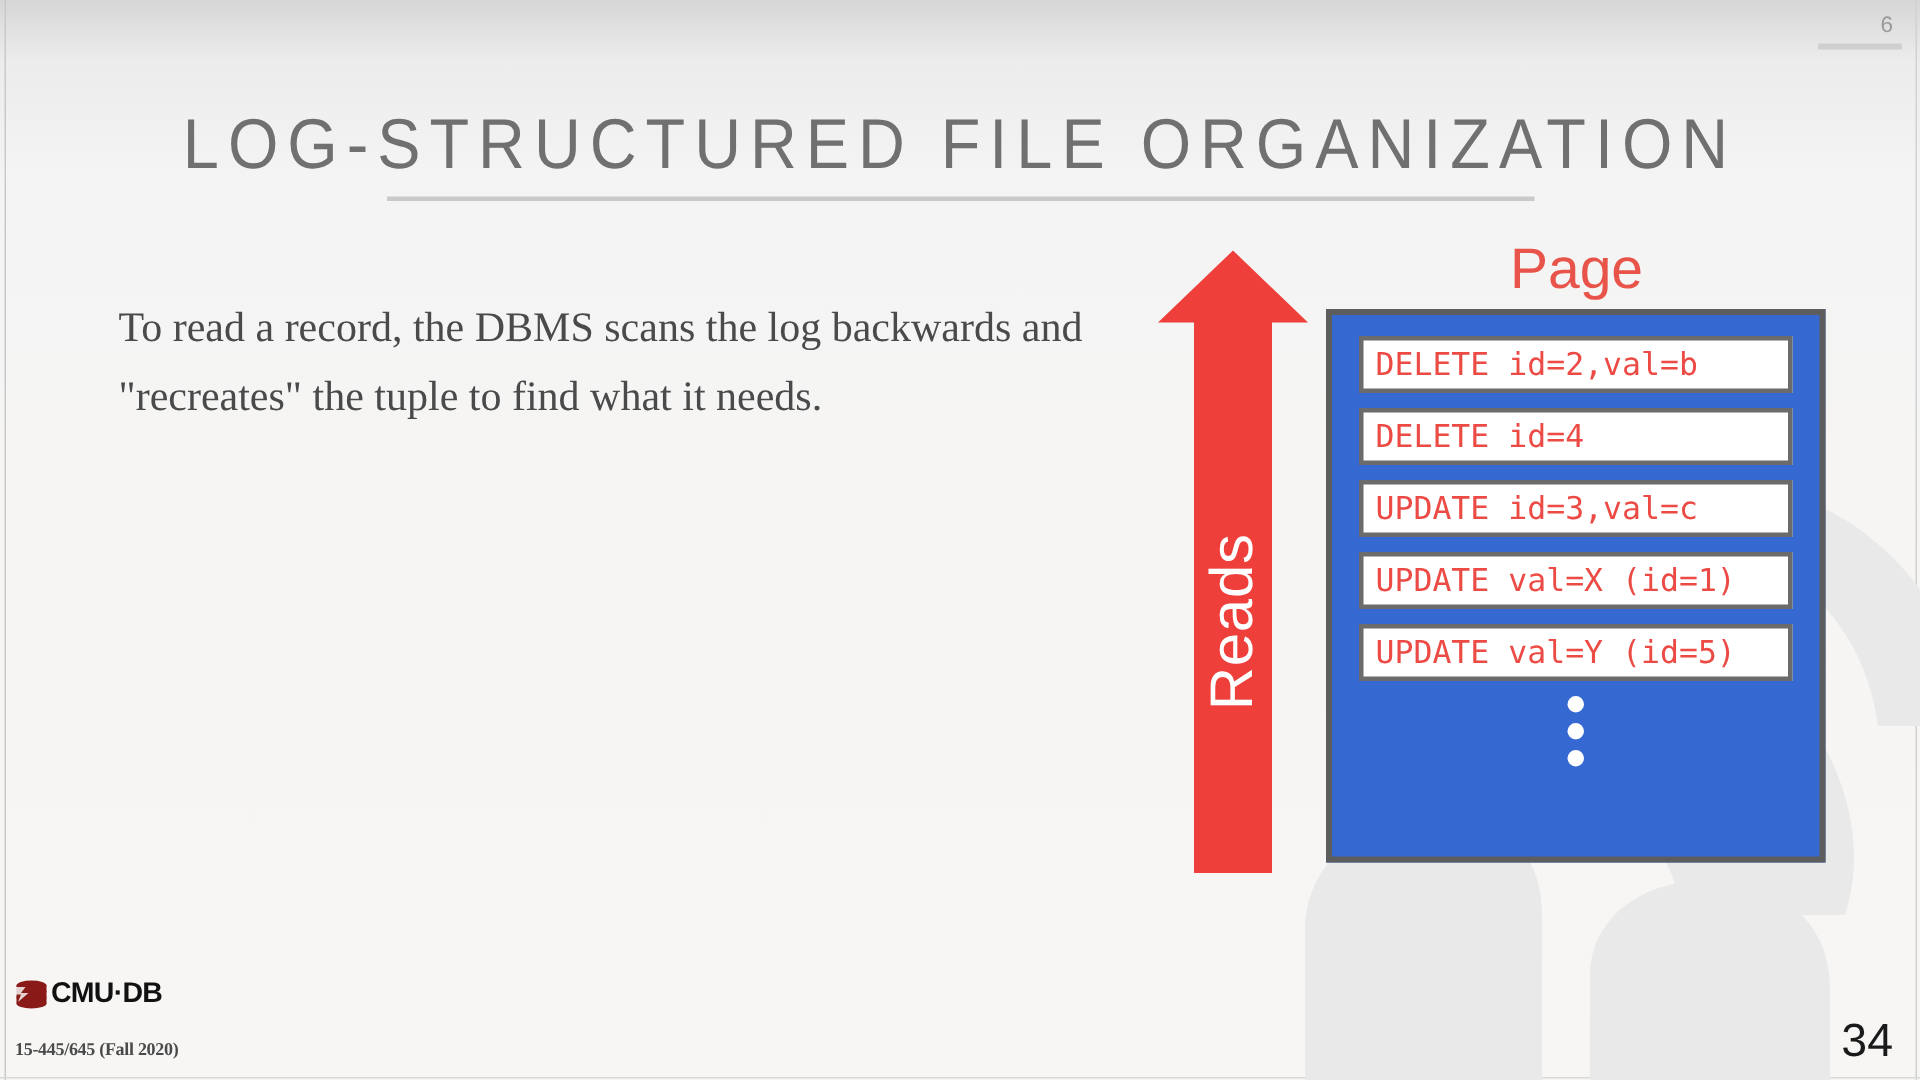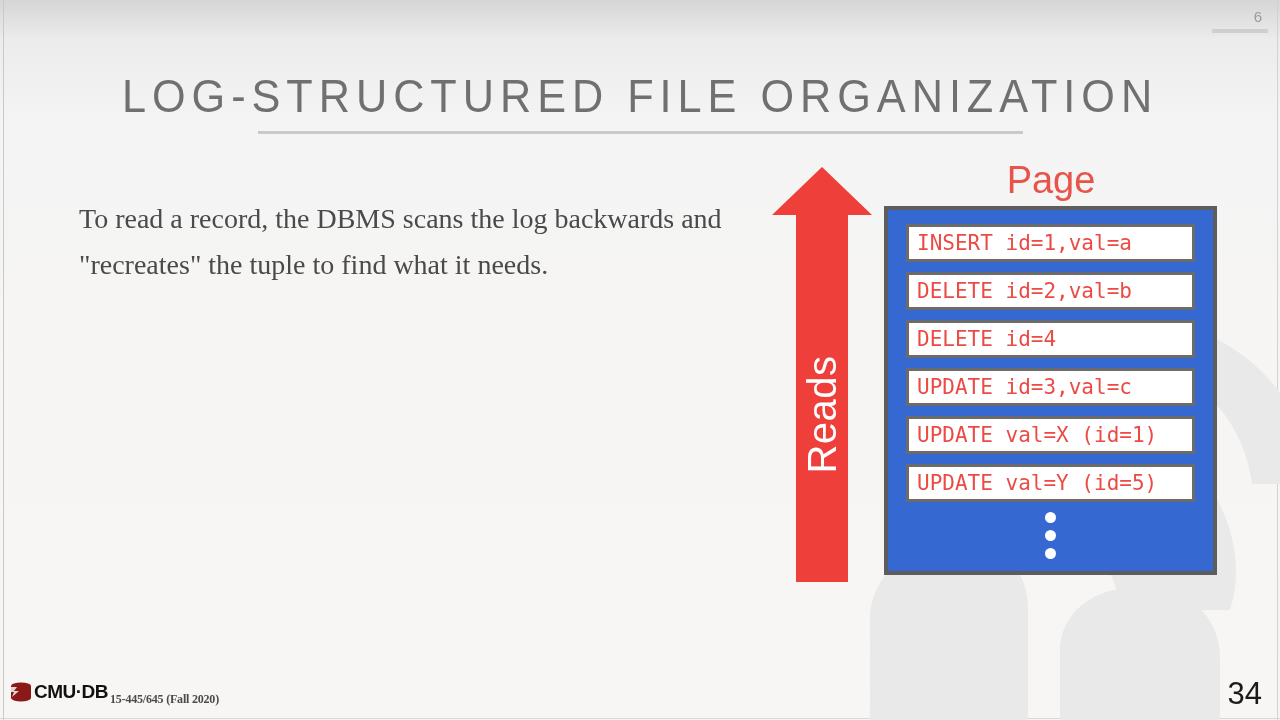--- a/index.html
+++ b/index.html
@@ -188,21 +188,21 @@
     border-radius: 50%;
     background: #ffffff;
   }
 
   
   .footer-logo {
     position: absolute;
     left: 10px;
     bottom: 13px;
     display: flex;
-    flex-direction: row;
+    flex-direction: column;
     gap: 2px;
   }
   .logo-row {
     display: flex;
     align-items: center;
     gap: 2px;
   }
   .logo-text {
     font-family: "Liberation Sans", sans-serif;
     font-size: 19px;
@@ -259,21 +259,20 @@
   <svg class="arrow" viewBox="0 0 100 415" preserveAspectRatio="none" xmlns="http://www.w3.org/2000/svg">
     <polygon points="50,0 100,48 76,48 76,415 24,415 24,48 0,48" fill="#ee3f3a"></polygon>
   </svg>
   <div class="arrow-label">
     <span>Reads</span>
   </div>
 
   <div class="page-label">Page</div>
 
   <div class="page-block">
-    <div class="log-entry">INSERT id=1,val=a</div>
     <div class="log-entry">DELETE id=2,val=b</div>
     <div class="log-entry">DELETE id=4</div>
     <div class="log-entry">UPDATE id=3,val=c</div>
     <div class="log-entry">UPDATE val=X (id=1)</div>
     <div class="log-entry">UPDATE val=Y (id=5)</div>
     <div class="ellipsis">
       <i></i>
         <i></i>
         <i></i>
     </div>

